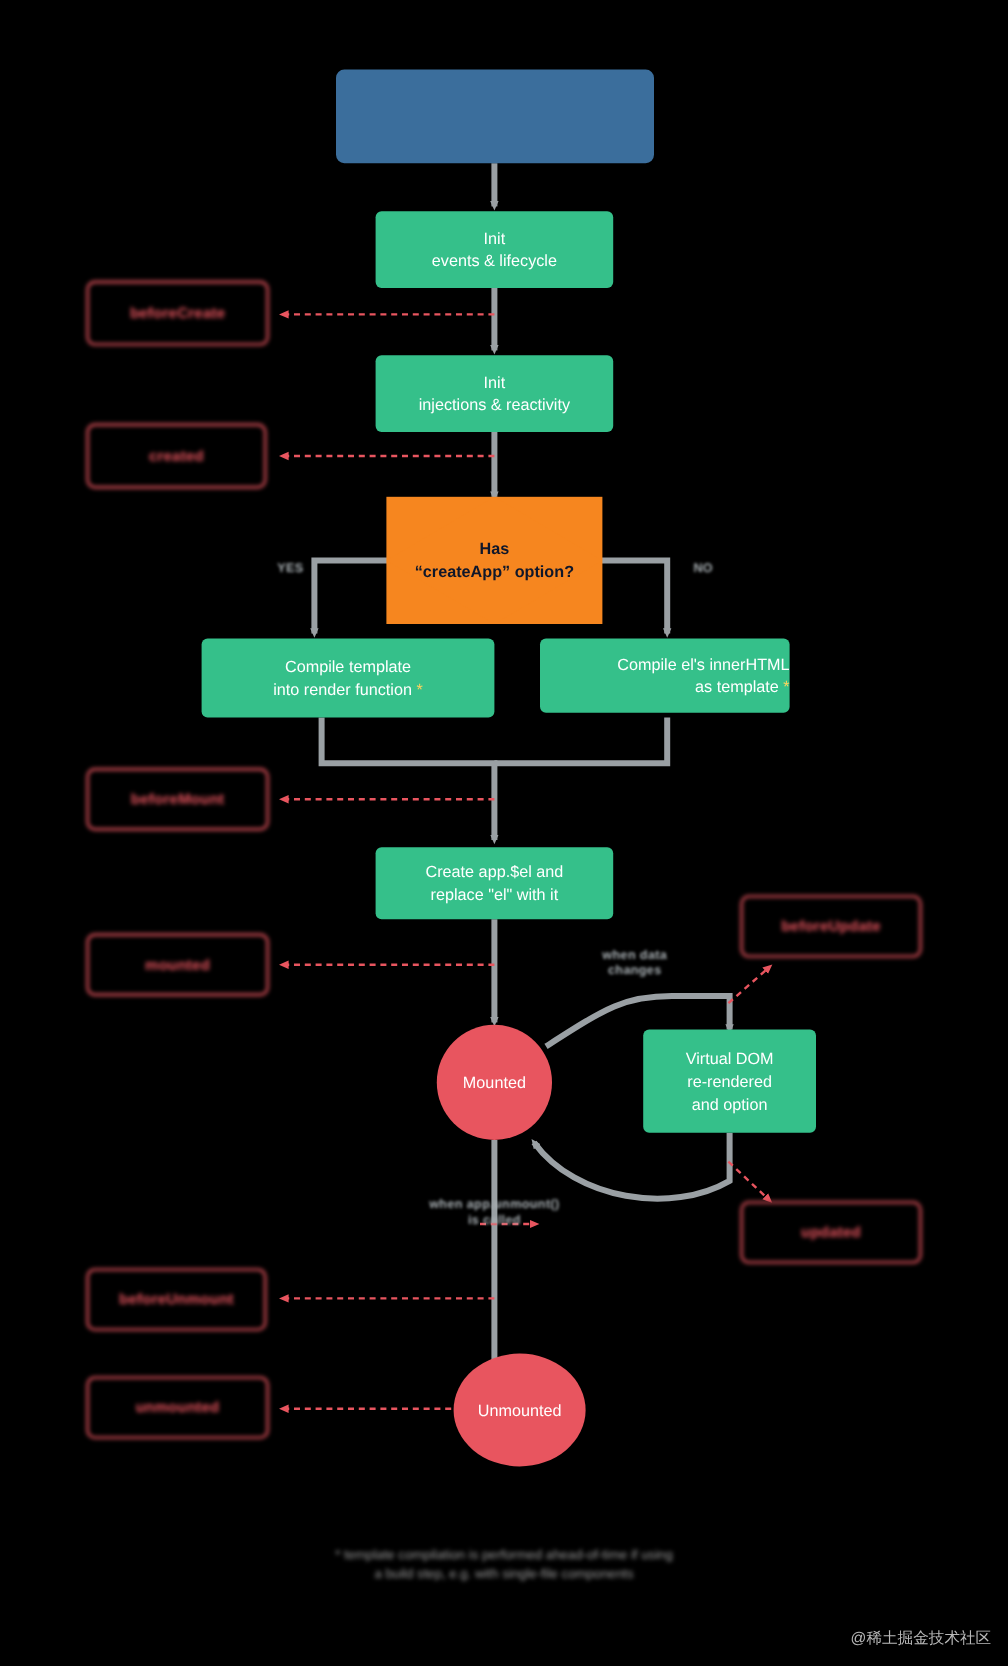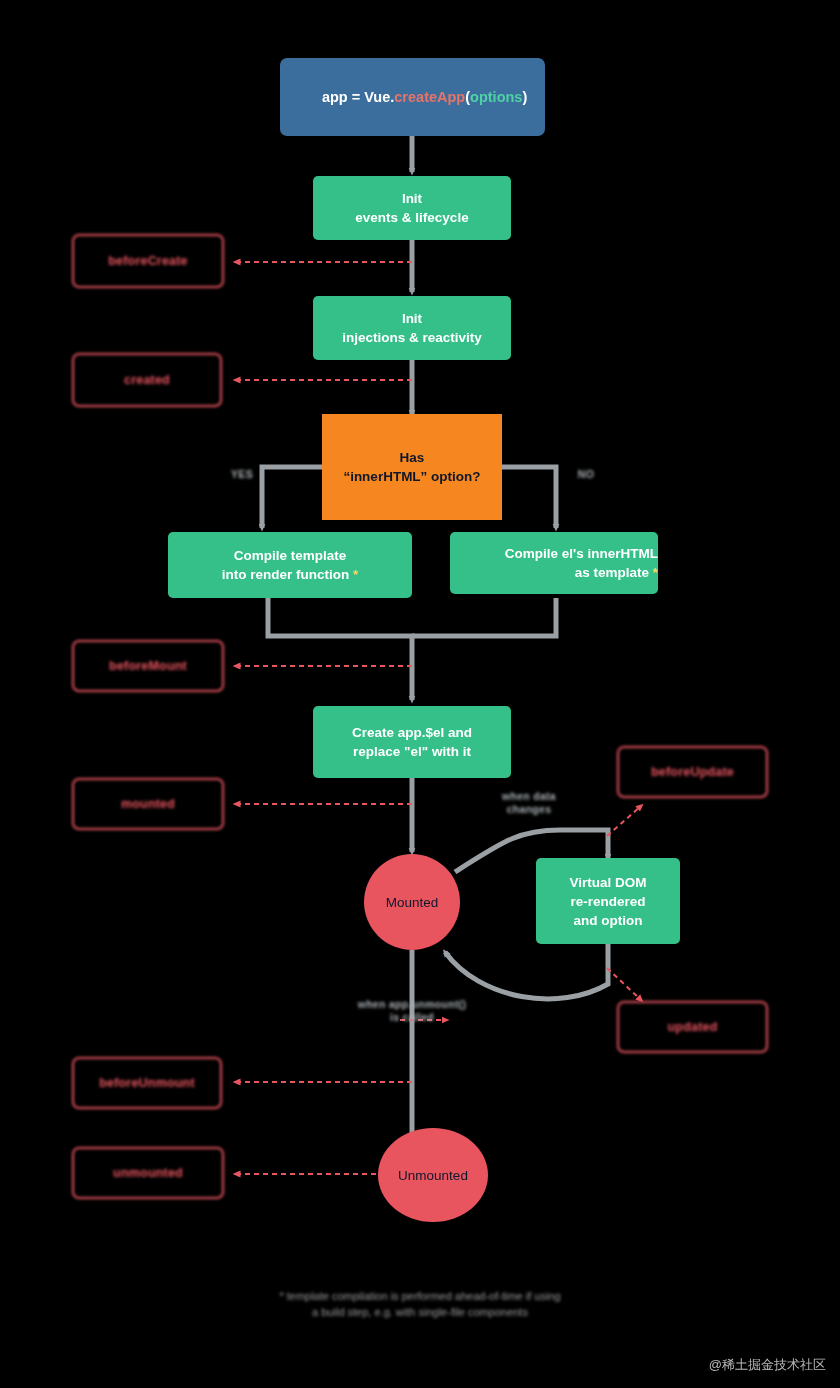--- a/index.html
+++ b/index.html
@@ -22,42 +22,42 @@
     box-shadow:0 0 0 0 rgba(0,0,0,0);
   }
   .codebox .ln{white-space:pre;}
   .tok-plain{color:#ffffff;}
   .tok-fn{color:#e8736a;}
   .tok-arg{color:#4fd1a5;}
 
   
   .green{
     background:#35c08a;border-radius:5px;
-    font-size:13.5px;line-height:19px;font-weight:700;
+    font-size:13.5px;line-height:19px;font-weight:400;
     color:#ffffff;
   }
   .green .star{color:#ffd45e;}
 
   
   .diamond{
     background:#f6861f;
     font-size:13.5px;line-height:19px;font-weight:bold;color:#0f172a;
     transform:rotate(0deg);
   }
   .diamond .shape{
     position:absolute;inset:0;background:#f6861f;
     clip-path:polygon(50% 0%,100% 50%,50% 100%,0% 50%);
     z-index:0;
   }
   .diamond .dlabel{position:relative;z-index:1;}
 
   
   .circle{
     background:#e8555f;border-radius:50%;
-    font-size:13.5px;font-weight:500;color:#0f172a;
+    font-size:13.5px;font-weight:500;color:#ffffff;
   }
 
   
   .hook{
     border:2.5px solid #e8555f;border-radius:7px;background:#000;
     color:#e8555f;font-size:12.5px;font-weight:bold;
     letter-spacing:.2px;
   }
   .hook.blur{filter:blur(1.6px);}
 
@@ -127,23 +127,20 @@
       <path d="M412,804 L236,804" marker-end="url(#ahr)"></path>
       <path d="M412,1082 L236,1082" marker-end="url(#ahr)"></path>
       <path d="M412,1174 L236,1174" marker-end="url(#ahr)"></path>
       <path d="M607,836 L641,806" marker-end="url(#ahr)"></path>
       <path d="M607,968 L641,1000" marker-end="url(#ahr)"></path>
       <path d="M400,1020 L446,1020" marker-end="url(#ahr)"></path>
     </g>
   </svg>
 
   <div class="node codebox" style="left:280px;top:58px;width:265px;height:78px;">
-    <div class="ln">
-      <span class="tok-plain">app = Vue.</span><span class="tok-fn">createApp</span><span class="tok-plain">(</span><span class="tok-arg">options</span><span class="tok-plain">)</span>
-    </div>
   </div>
 
   <div class="node green" style="left:313px;top:176px;width:198px;height:64px;">
     <div>Init</div>
     <div>events &amp; lifecycle</div>
   </div>
 
   <div class="node green" style="left:313px;top:296px;width:198px;height:64px;">
     <div>Init</div>
     <div>injections &amp; reactivity</div>
@@ -156,35 +153,35 @@
     </div>
   </div>
 
   <div class="node green" style="left:450px;top:532px;width:208px;height:62px;align-items:flex-end;">
     <div>Compile el's innerHTML</div>
     <div>
       <span>as template</span><span class="star"> *</span>
     </div>
   </div>
 
-  <div class="node green" style="left:313px;top:706px;width:198px;height:72px;">
+  <div class="node green" style="left:313px;top:706px;width:198px;height:60px;">
     <div>Create app.$el and</div>
     <div>replace "el" with it</div>
   </div>
 
   <div class="node green" style="left:536px;top:858px;width:144px;height:86px;">
     <div>Virtual DOM</div>
     <div>re-rendered</div>
     <div>and option</div>
   </div>
 
   <div class="node diamond" style="left:322px;top:414px;width:180px;height:106px;">
     <div class="shape"></div>
     <div class="dlabel">Has</div>
-    <div class="dlabel">“innerHTML” option?</div>
+    <div class="dlabel">“createApp” option?</div>
   </div>
 
   <div class="elabel blur" style="left:224px;top:468px;width:36px;">YES</div>
   <div class="elabel blur" style="left:568px;top:468px;width:36px;">NO</div>
 
   <div class="node circle" style="left:364px;top:854px;width:96px;height:96px;">
     <span>Mounted</span>
   </div>
 
   <div class="node circle" style="left:378px;top:1128px;width:110px;height:94px;">

